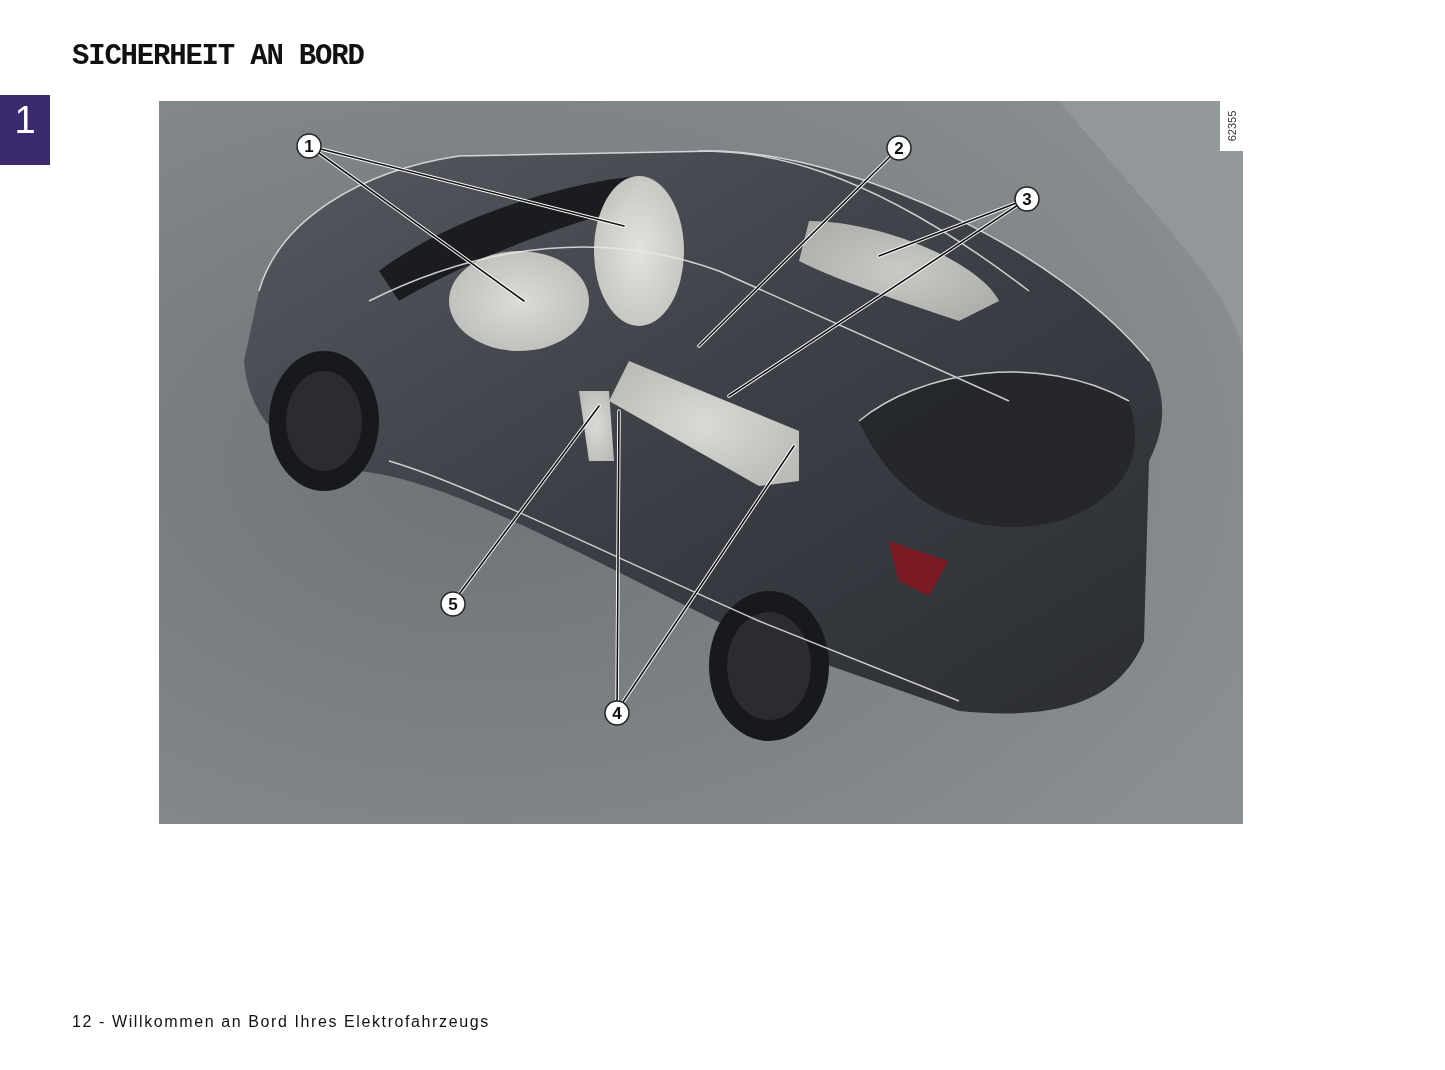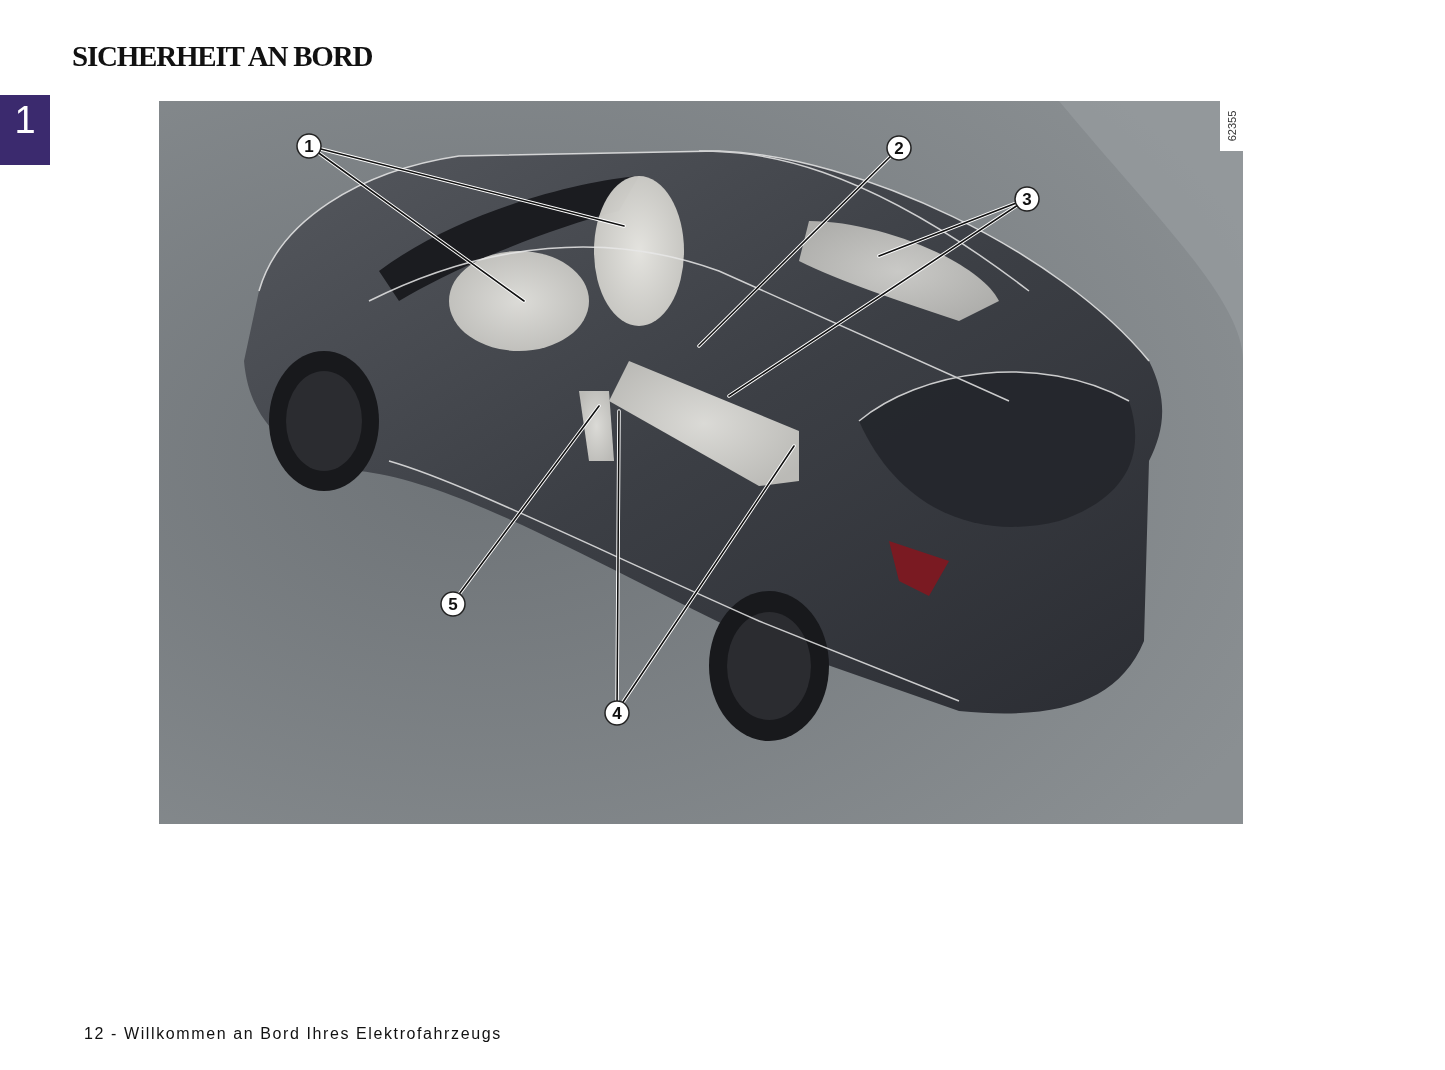--- a/index.html
+++ b/index.html
@@ -1,35 +1,35 @@
 <!DOCTYPE html>
 <html><head>
 <meta charset="utf-8">
 <style>
   html, body { margin: 0; padding: 0; background: #ffffff; }
   body { width: 1445px; height: 1070px; position: relative; overflow: hidden;
          font-family: "Liberation Sans", sans-serif; }
   .page-title { position: absolute; left: 72px; top: 40px; margin: 0;
-                font-family: Liberation Serif, serif; font-weight: bold;
+                font-family: Liberation Mono, monospace; font-weight: bold;
                 font-size: 29px; letter-spacing: -1.2px; color: #111111; }
   .chapter-tab { position: absolute; left: 0; top: 95px; width: 50px; height: 70px;
                  background: #3b2a6e; color: #ffffff; font-size: 38px;
                  display: flex; align-items: flex-start; justify-content: center;
                  padding-top: 4px; box-sizing: border-box;
                  font-family: "Liberation Sans", sans-serif; }
   .figure { position: absolute; left: 159px; top: 101px; width: 1084px; height: 723px;
             overflow: hidden; background: #7e8487; }
   .figure svg { display: block; }
   .fig-id { position: absolute; left: 1220px; top: 101px; width: 23px; height: 50px;
             background: #ffffff; }
   .fig-id span { position: absolute; left: 50%; top: 50%;
                  transform: translate(-50%, -50%) rotate(-90deg);
                  font-size: 11px; color: #333; white-space: nowrap;
                  font-family: "Liberation Sans", sans-serif; }
-  .footer { position: absolute; left: 72px; top: 1013px; margin: 12px;
+  .footer { position: absolute; left: 72px; top: 1013px; margin: 0;
             font-size: 16px; letter-spacing: 1.6px; color: #111;
             font-family: "Liberation Sans", sans-serif; }
   .callout-num { font-family: "Liberation Sans", sans-serif; font-weight: bold; font-size: 17px; }
 </style>
 </head>
 <body>
 
 <h1 class="page-title">SICHERHEIT AN BORD</h1>
 
 <div class="chapter-tab">

